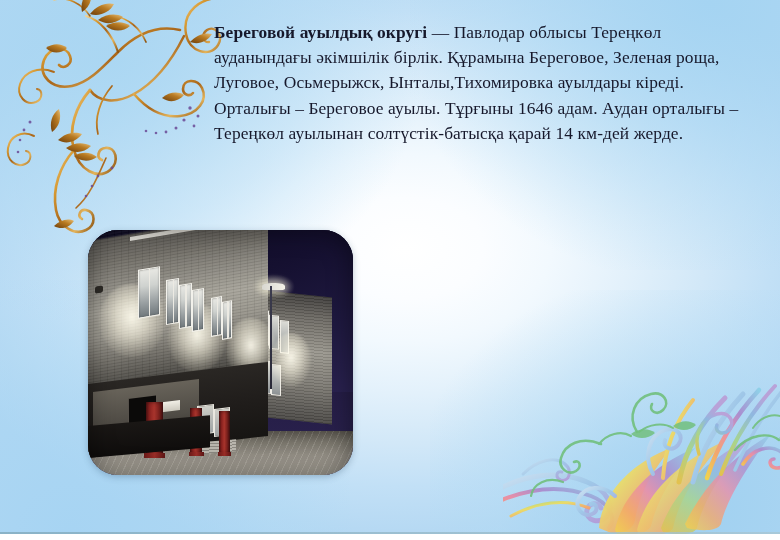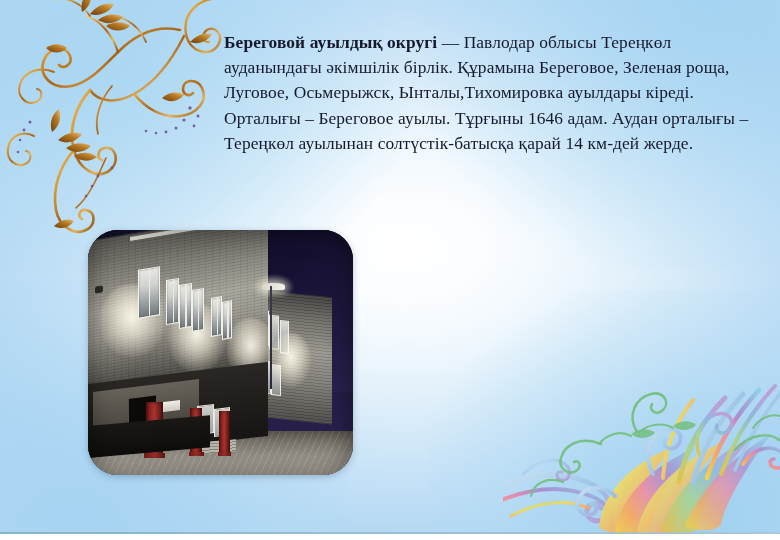--- a/index.html
+++ b/index.html
@@ -82,28 +82,27 @@
     position: absolute;
     right: -8px; bottom: 2px;
     width: 285px; height: 160px;
     pointer-events: none;
   }
 
   
   .textblock {
     position: absolute;
     left: 214px;
-    top: 30px;
+    top: 20px;
     width: 540px;
     color: #16182b;
     font-size: 17.4px;
     line-height: 25.2px;
     text-align: left;
     letter-spacing: .1px;
-    margin-left: 10px;
   }
   .textblock .lead {
     font-weight: bold;
   }
 
   
   .photo-frame {
     position: absolute;
     left: 88px;
     top: 230px;

